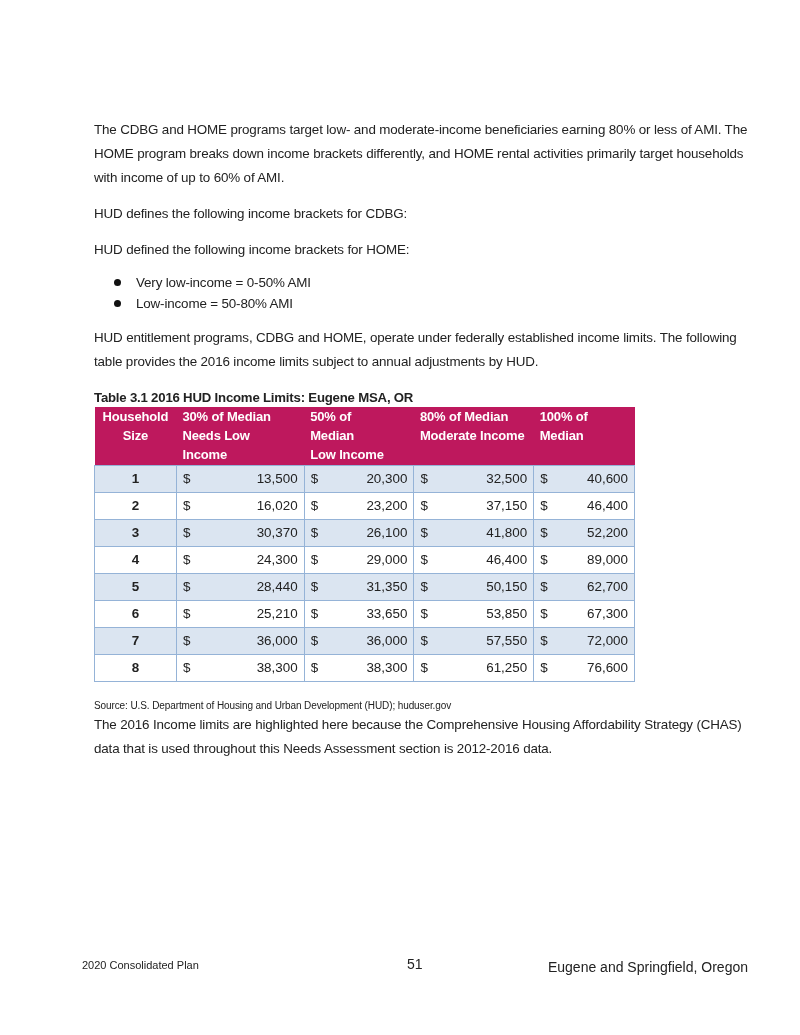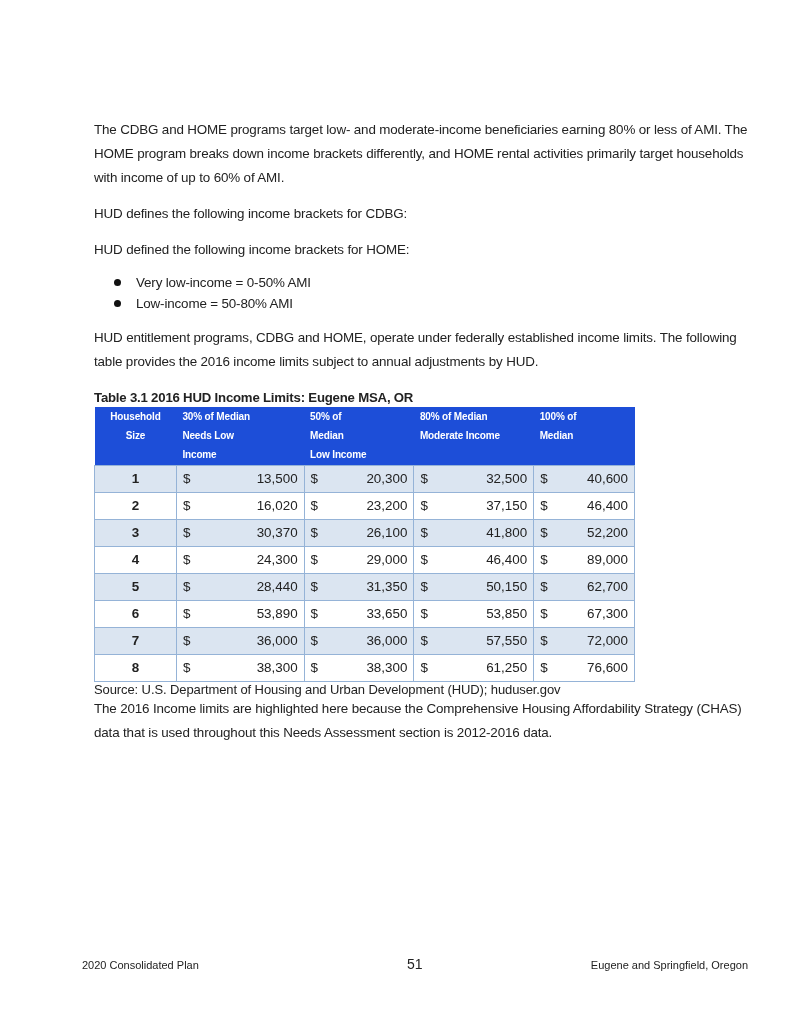--- a/index.html
+++ b/index.html
@@ -42,26 +42,26 @@
     line-height: 16px;
     letter-spacing: -0.2px;
   }
   table.income {
     border-collapse: collapse;
     width: 541px;
     margin-top: 1px;
     font-size: 13px;
   }
   table.income th {
-    background: #1d4ed8;
+    background: #be185d;
     color: #ffffff;
     font-weight: bold;
     text-align: left;
     vertical-align: top;
-    font-size: 10px;
+    font-size: 13px;
     line-height: 19px;
     padding: 0 4px 0 6px;
     letter-spacing: -0.15px;
   }
   table.income th.size { text-align: center; padding: 0 2px; }
   table.income thead tr { height: 58px; }
   table.income td {
     border: 1px solid #95b3d7;
     height: 27px;
     padding: 0 6px;
@@ -71,34 +71,34 @@
   table.income tbody tr.alt td { background: #dbe5f1; }
   table.income td.size { text-align: center; font-weight: bold; }
   table.income td .cur { float: left; }
   table.income td .amt { float: right; }
   table.income td.c1 { width: 82px; }
   table.income td.c2 { width: 128px; }
   table.income td.c3 { width: 110px; }
   table.income td.c4 { width: 120px; }
   table.income td.c5 { width: 101px; }
   .source {
-    font-size: 13px;
-    margin-top: 1px;
+    font-size: 10px;
+    margin-top: 17px;
     line-height: 14px;
     color: #222;
     letter-spacing: -0.1px;
   }
   .closing { margin-top: 0; }
   .footer {
     position: absolute; top: 956px; left: 82px; width: 666px;
     height: 20px;
   }
   .footer .left { position: absolute; left: 0; top: 3px; font-size: 11px; }
   .footer .center { position: absolute; left: 325px; top: 0; font-size: 14px; }
-  .footer .right { position: absolute; right: 0; top: 3px; font-size: 11px; }
+  .footer .right { position: absolute; right: 0; top: 3px; font-size: 14px; }
 </style>
 </head>
 <body>
 
 <div class="page">
   <div class="content">
 
     <p class="body">The CDBG and HOME programs target low- and moderate-income beneficiaries earning 80% or less of AMI.  The HOME program breaks down income brackets differently, and HOME rental activities primarily target households with income of up to 60% of AMI.</p>
 
     <p class="body gap-a">HUD defines the following income brackets for CDBG:</p>
@@ -233,21 +233,21 @@
             </td>
             <td class="c5">
               <span class="cur">$</span>
               <span class="amt">62,700</span>
             </td>
           </tr>
           <tr>
             <td class="size c1">6</td>
             <td class="c2">
               <span class="cur">$</span>
-              <span class="amt">53,890</span>
+              <span class="amt">25,210</span>
             </td>
             <td class="c3">
               <span class="cur">$</span>
               <span class="amt">33,650</span>
             </td>
             <td class="c4">
               <span class="cur">$</span>
               <span class="amt">53,850</span>
             </td>
             <td class="c5">

